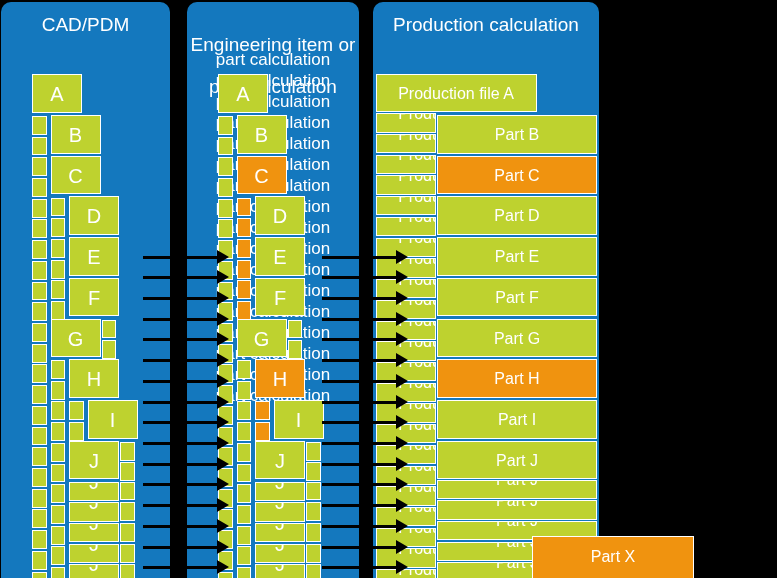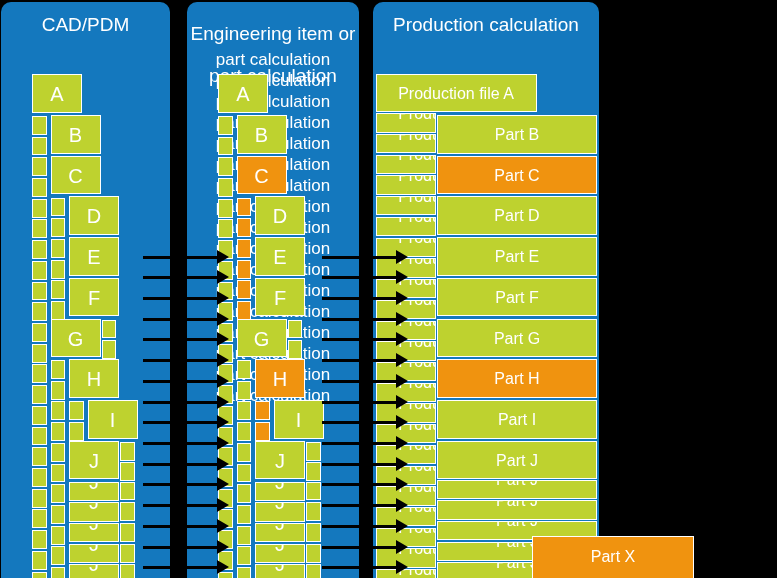--- a/index.html
+++ b/index.html
@@ -107,21 +107,21 @@
         </div>
         <div class="b" style="left: 119px; top: 541.66px; width: 14.8px; height: 18.9px;"></div>
         <div class="b strip" style="left: 68px; top: 562.38px; width: 50px; height: 19.3px;">
           <div class="inner" style="top: -20px; width: 48px; height: 38.5px; line-height: 38.5px; font-size: 20px;">J</div>
         </div>
         <div class="b" style="left: 119px; top: 562.38px; width: 14.8px; height: 18.9px;"></div>
       </div>
   </div>
 
   <div class="panel" id="panel-eng" style="left:187px;width:172px;">
-    <div class="ptitle" style="top:0;text-align:center;">
+    <div class="ptitle" style="top:11px;text-align:center;">
       <span>Engineering item or</span><br>
       <span>part calculation</span>
     </div>
     <div class="layer" id="eng-layer">
         <div class="bgline" style="top: 47.5px;">part calculation</div>
         <div class="bgline" style="top: 68.56px;">part calculation</div>
         <div class="bgline" style="top: 89.62px;">part calculation</div>
         <div class="bgline" style="top: 110.68px;">part calculation</div>
         <div class="bgline" style="top: 131.74px;">part calculation</div>
         <div class="bgline" style="top: 152.8px;">part calculation</div>

